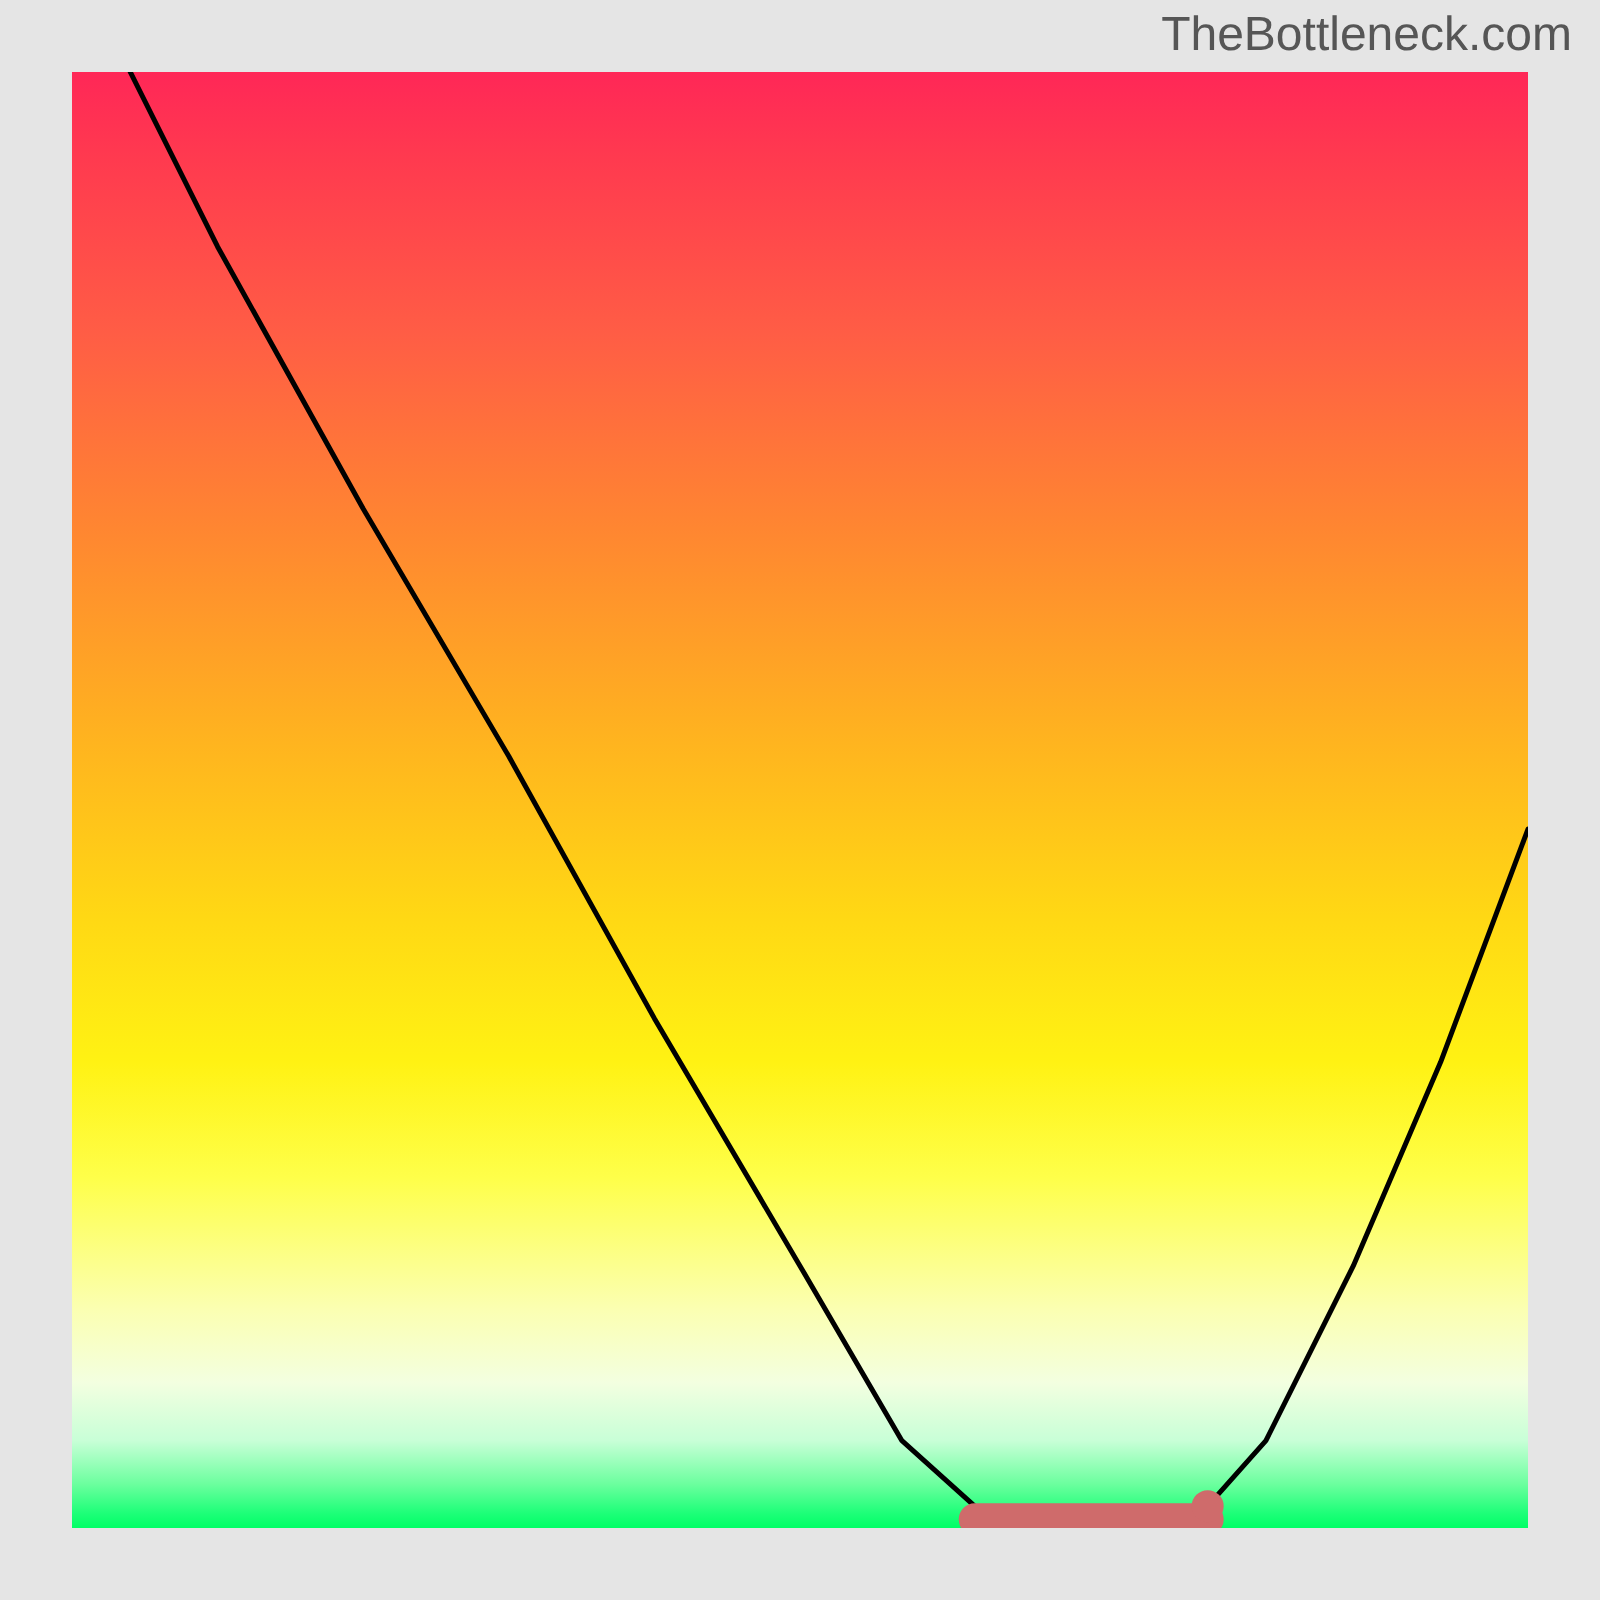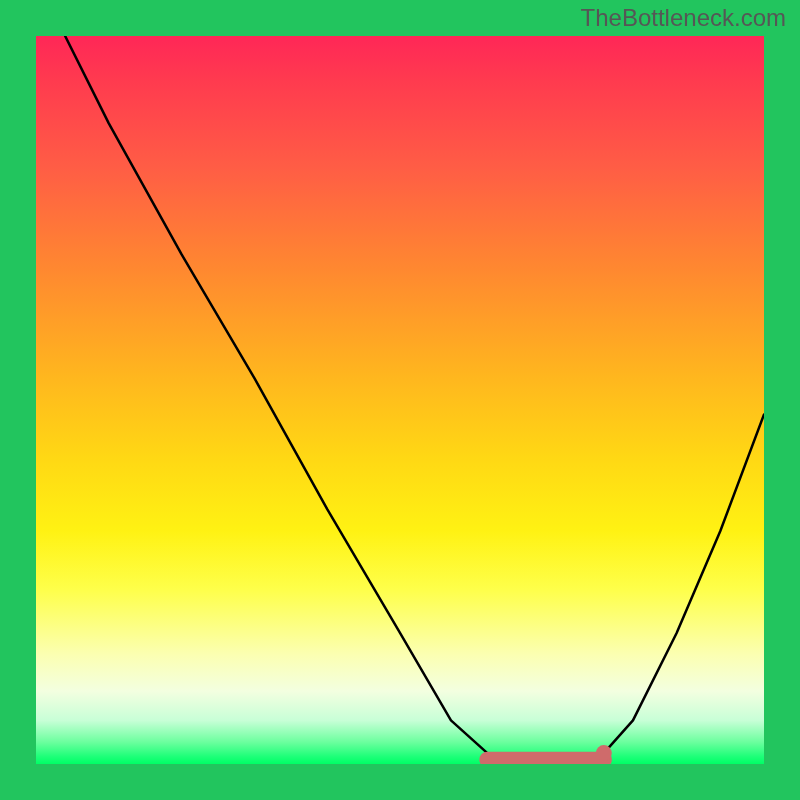--- a/index.html
+++ b/index.html
@@ -1,21 +1,21 @@
 <!DOCTYPE html>
 <html><head>
 <meta charset="utf-8">
 <style>
   * { margin: 0; padding: 0; box-sizing: border-box; }
   html, body { width: 800px; height: 800px; overflow: hidden; background: #000; }
   .frame {
     position: relative;
     width: 800px;
     height: 800px;
-    background: #22c55e;
+    background: #e5e5e5;
   }
   .watermark {
     position: absolute;
     top: 4px;
     right: 14px;
     font-family: Arial, Helvetica, sans-serif;
     font-size: 24px;
     color: #565656;
     z-index: 10;
     font-weight: 500;

